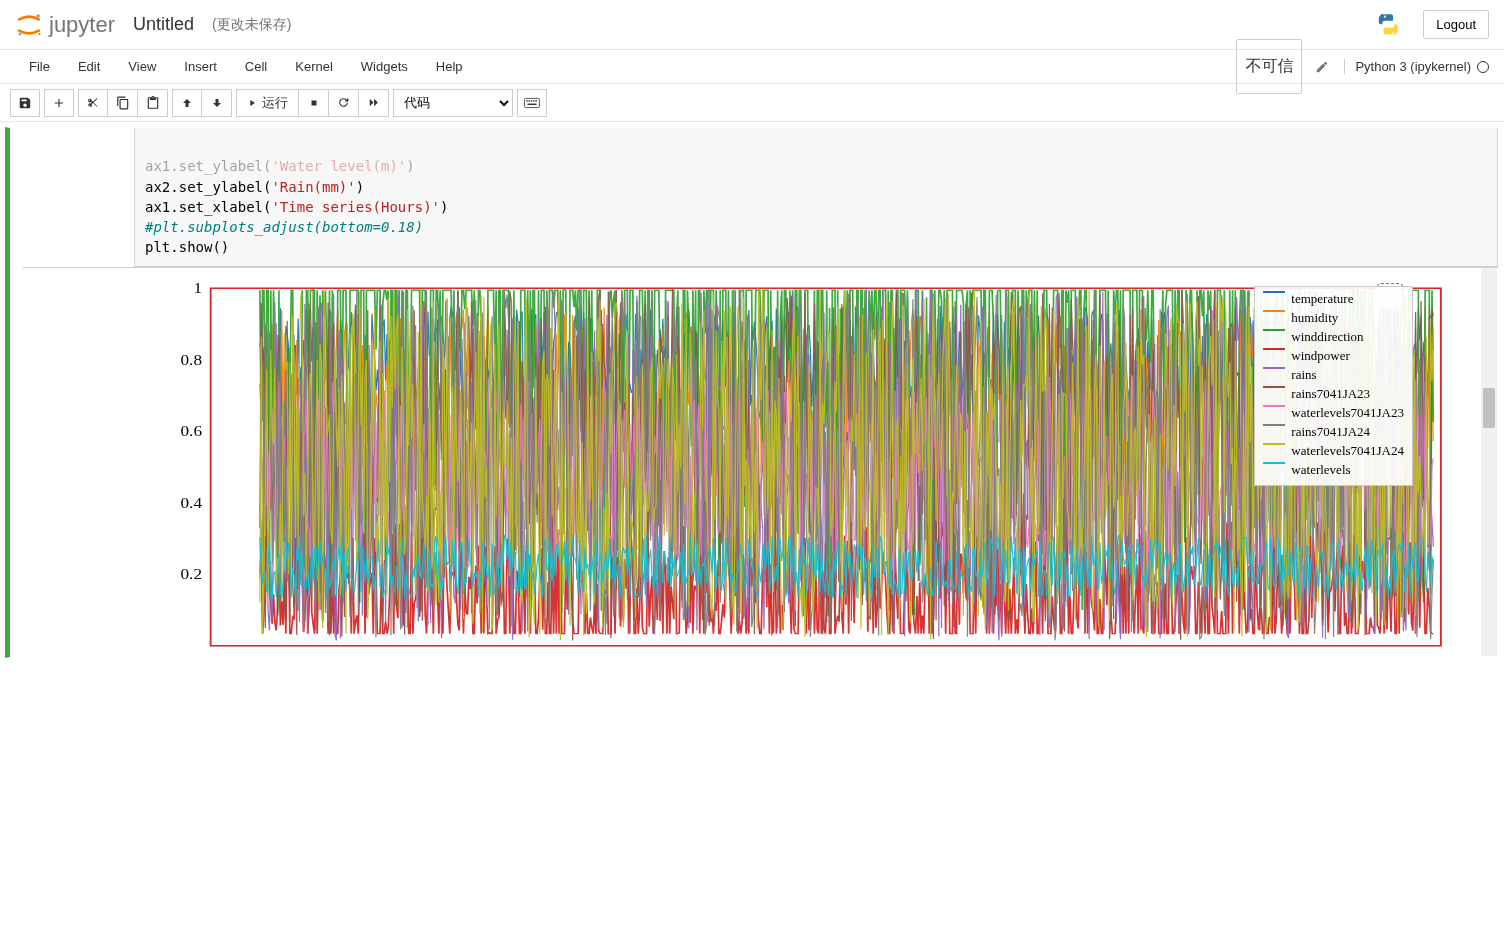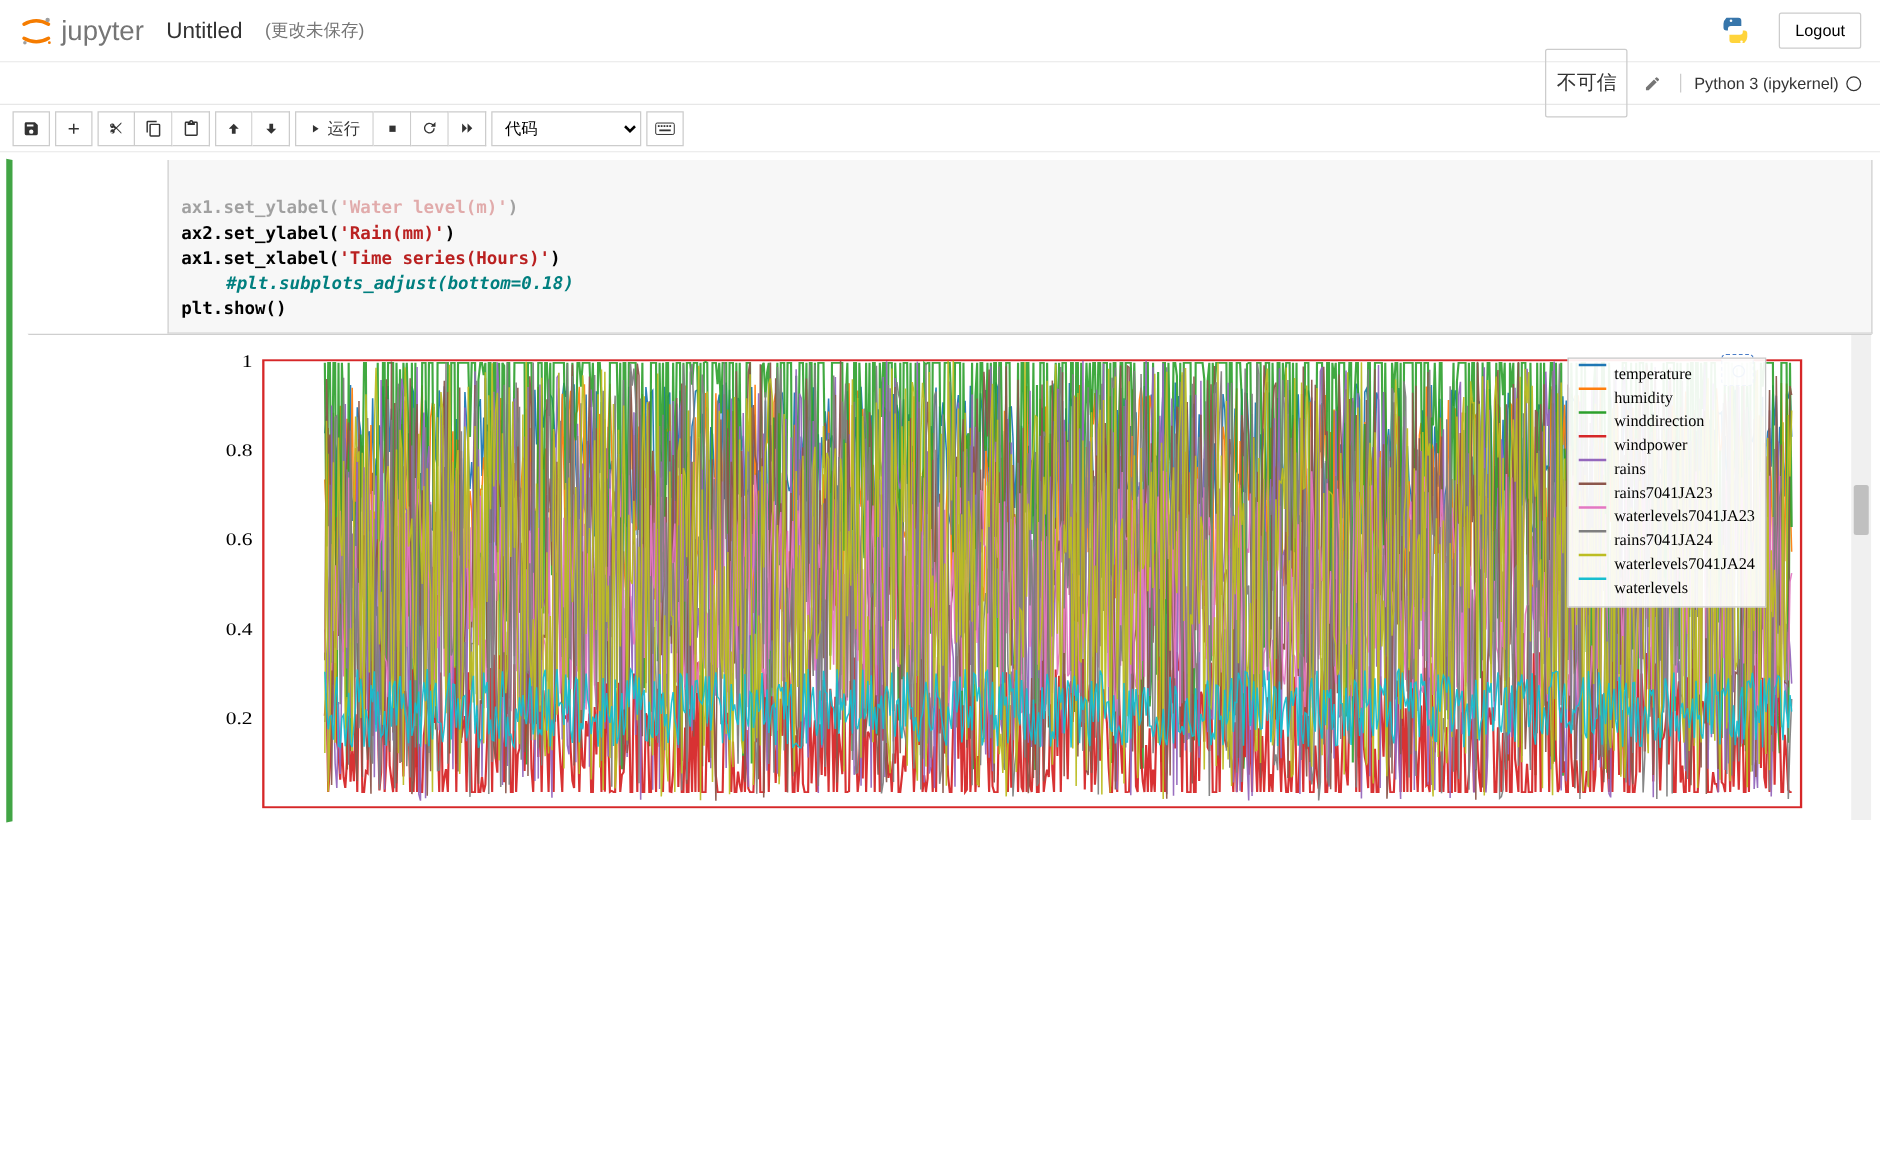--- a/index.html
+++ b/index.html
@@ -48,21 +48,21 @@
 .chart-svg { width: 100%; height: 100%; }
 .yaxis text { font-family: serif; font-size: 14px; fill: #000; }
 .legend-box { position: absolute; right: 34px; top: 8px; background: rgba(255,255,255,0.92); border: 1px solid #c7c7c7; padding: 4px 8px; font-family: serif; font-size: 13px; }
 .legend-row { display: flex; gap: 6px; height: 19px; }
 .leg-swatch { width: 22px; height: 2px; }
 .snip-icon { position: absolute; right: 44px; top: 5px; width: 26px; height: 26px; border: 1.5px dashed #4a7dc7; border-radius: 4px; background: rgba(255,255,255,0.7); }
 .snip-icon::after { content: ""; position: absolute; inset: 6px; border: 1.5px solid #4a7dc7; border-radius: 50%; width: 8px; height: 8px; left: 8px; top: 8px; }
 
 
 .tok-s { color: #ba2121; } 
-.tok-c { color: #007f7f; font-style: italic; margin-left: 36px; }
+.tok-c { color: #007f7f; font-style: italic; }
 .tok-s2 { color: #b5651d; } 
 .tok-id { color: #000; }
 </style>
 </head>
 <body>
 
 <div class="header">
   <div class="logo-wrap">
     <svg class="logo-svg" viewBox="0 0 40 40">
       <path d="M6 12 Q20 4 34 12" stroke="#f57c00" stroke-width="4" fill="none" stroke-linecap="round"></path>
@@ -79,20 +79,30 @@
   <svg class="python-icon" viewBox="0 0 40 40">
     <path d="M18 3h6q4 0 4 4v7H14q-4 0-4 4v2H8q-4 0-4-4v-5q0-4 4-8h10z" fill="#3776ab" transform="translate(2 2) scale(0.85)"></path>
     <path d="M22 37h-6q-4 0-4-4v-7h14q4 0 4-4v-2h2q4 0 4 4v5q0 4-4 8H22z" fill="#ffd43b" transform="translate(2 2) scale(0.85)"></path>
     <circle cx="14" cy="8" r="1.5" fill="#fff"></circle>
     <circle cx="26" cy="32" r="1.5" fill="#fff"></circle>
   </svg>
   <button class="logout-btn">Logout</button>
 </div>
 
 <div class="menubar">
+  <ul class="menu-list">
+    <li class="menu-item">File</li>
+    <li class="menu-item">Edit</li>
+    <li class="menu-item">View</li>
+    <li class="menu-item">Insert</li>
+    <li class="menu-item">Cell</li>
+    <li class="menu-item">Kernel</li>
+    <li class="menu-item">Widgets</li>
+    <li class="menu-item">Help</li>
+  </ul>
   <div class="menu-spacer"></div>
   <span class="trusted">不可信</span>
   <span class="edit-icon-btn">
     <svg width="14" height="14" viewBox="0 0 24 24">
         <path d="M3 17.25V21h3.75L17.81 9.94l-3.75-3.75L3 17.25zM20.71 7.04a1 1 0 0 0 0-1.41l-2.34-2.34a1 1 0 0 0-1.41 0l-1.83 1.83 3.75 3.75 1.83-1.83z" fill="#757575"></path>
       </svg>
   </span>
   <span class="kernel-name">Python 3 (ipykernel)</span>
   <span class="kernel-dot"></span>
 </div>
@@ -180,21 +190,21 @@
         </svg>
       </button>
   </div>
 </div>
 
 <div class="notebook-container">
 
   <div class="cell running">
     <div style="flex:1;">
 
-      <div class="input-area" style="border-top:none; margin-left:120px;font-weight:bold;">
+      <div class="input-area" style="border-top:none; margin-left:120px;">
 <span class="tok-id" style="opacity:.35">ax1.set_ylabel(</span><span class="tok-s" style="opacity:.35">'Water level(m)'</span><span class="tok-id" style="opacity:.35">)</span>
 ax2.set_ylabel(<span class="tok-s">'Rain(mm)'</span>)
 ax1.set_xlabel(<span class="tok-s">'Time series(Hours)'</span>)
 <span class="tok-c">#plt.subplots_adjust(bottom=0.18)</span>
 plt.show()</div>
 
       <div class="output-wrap">
         <div class="prompt-col"></div>
         <div class="out-scroll output-subarea">
 

